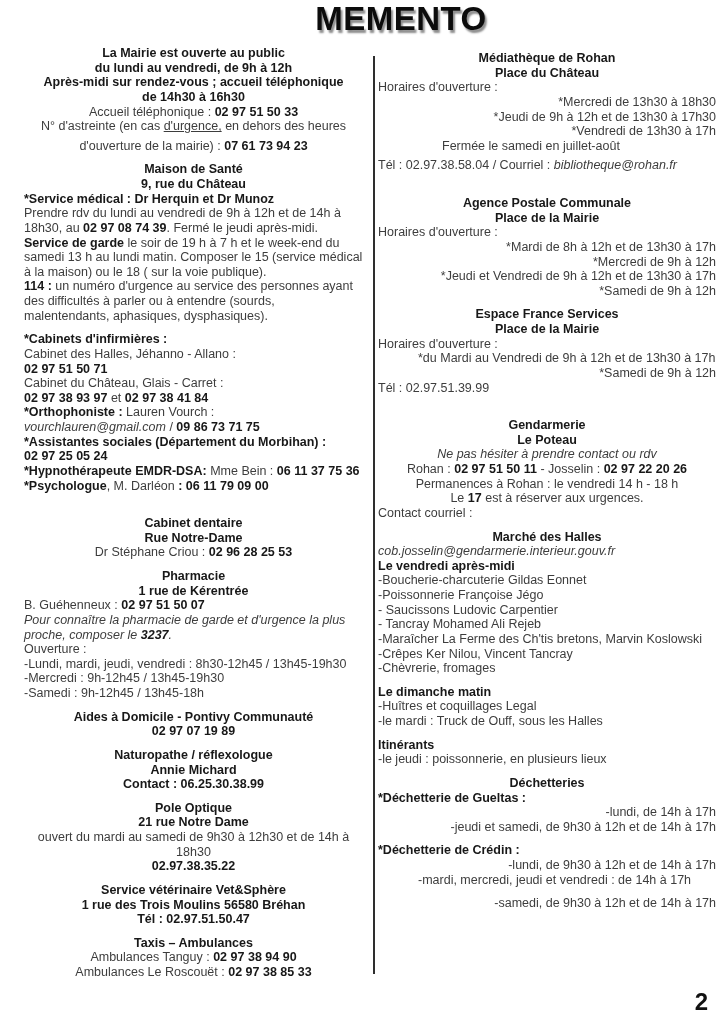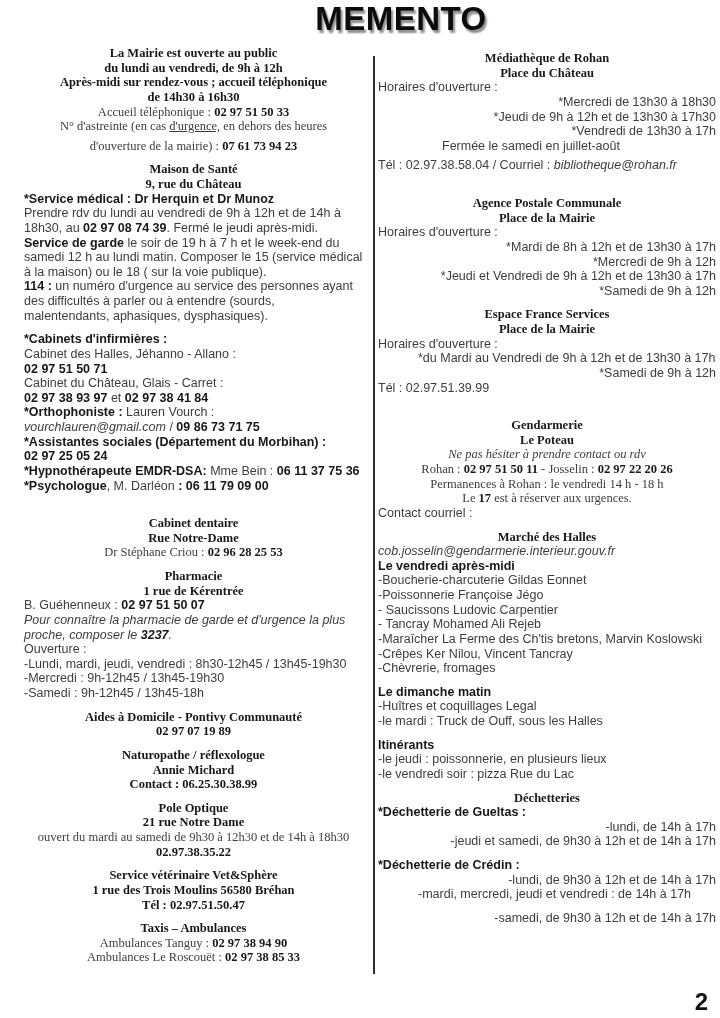--- a/index.html
+++ b/index.html
@@ -6,21 +6,21 @@
   body{width:720px;height:1018px;position:relative;background:#ffffff;overflow:hidden;
        font-family:"Liberation Sans",sans-serif;color:#3d3d3d;}
   .title{position:absolute;top:0px;left:0;width:100%;margin:0;text-align:center;
          font-size:33px;font-weight:bold;color:#0c0c0c;letter-spacing:0.5px;
          text-shadow:2px 2.5px 2px rgba(0,0,0,0.45);padding-left:41px;}
   .divider{position:absolute;left:373px;top:56px;width:2px;height:918px;background:#2e2e2e;}
   .col{position:absolute;box-sizing:border-box;font-size:12.5px;}
   .col-left{left:0;top:46px;width:372px;padding:0 9px 0 24px;}
   .col-right{left:377px;top:51px;width:343px;padding:0 4px 0 1px;}
   .tb{line-height:1.17;}
-  .a-c{text-align:center;font-family:Liberation Serif, serif;}
+  .a-c{text-align:center;}
   .a-l{text-align:left;}
   .g1{margin-top:5px;}
   .g2{margin-top:9px;}
   .g3{margin-top:23px;}
   .ind1{padding-left:40px;text-align:right;}
   .ind2{padding-left:64px;}
   .hang{text-indent:40px;}
   .s-b{font-weight:bold;color:#181818;}
   .s-i{font-style:italic;}
   .s-u{text-decoration:underline;}
@@ -37,21 +37,21 @@
       <div class="tb a-c"><span class="s-b">du lundi au vendredi, de 9h à 12h</span></div>
       <div class="tb a-c"><span class="s-b">Après-midi sur rendez-vous ; accueil téléphonique</span></div>
       <div class="tb a-c"><span class="s-b">de 14h30 à 16h30</span></div>
       <div class="tb a-c"><span>Accueil téléphonique : </span><span class="s-b">02 97 51 50 33</span></div>
       <div class="tb a-c"><span>N° d'astreinte (en cas </span><span class="s-u">d'urgence,</span><span> en dehors des heures</span></div>
       <div class="tb a-c g1"><span>d'ouverture de la mairie) : </span><span class="s-b">07 61 73 94 23</span></div>
       <div class="tb a-c g2"><span class="s-b">Maison de Santé</span></div>
       <div class="tb a-c"><span class="s-b">9, rue du Château</span></div>
       <div class="tb a-l"><span class="s-b">*Service médical : Dr Herquin et Dr Munoz</span></div>
       <div class="tb a-l"><span>Prendre rdv du lundi au vendredi de 9h à 12h et de 14h à 18h30, au </span><span class="s-b">02 97 08 74 39</span><span>. Fermé le jeudi après-midi.</span></div>
-      <div class="tb a-l"><span class="s-b">Service de garde</span><span> le soir de 19 h à 7 h et le week-end du samedi 12 h au lundi matin. Composer le 15 (service médical à la maison) ou le 18 ( sur la voie publique).</span></div>
+      <div class="tb a-l"><span class="s-b">Service de garde</span><span> le soir de 19 h à 7 h et le week-end du samedi 13 h au lundi matin. Composer le 15 (service médical à la maison) ou le 18 ( sur la voie publique).</span></div>
       <div class="tb a-l"><span class="s-b">114 :</span><span> un numéro d'urgence au service des personnes ayant des difficultés à parler ou à entendre (sourds, malentendants, aphasiques, dysphasiques).</span></div>
       <div class="tb a-l g2"><span class="s-b">*Cabinets d'infirmières :</span></div>
       <div class="tb a-l"><span>Cabinet des Halles, Jéhanno - Allano :</span></div>
       <div class="tb a-l"><span class="s-b">02 97 51 50 71</span></div>
       <div class="tb a-l"><span>Cabinet du Château, Glais - Carret :</span></div>
       <div class="tb a-l"><span class="s-b">02 97 38 93 97</span><span> et </span><span class="s-b">02 97 38 41 84</span></div>
       <div class="tb a-l"><span class="s-b">*Orthophoniste :</span><span> Lauren Vourch :</span></div>
       <div class="tb a-l"><span class="s-i">vourchlauren@gmail.com</span><span> / </span><span class="s-b">09 86 73 71 75</span></div>
       <div class="tb a-l"><span class="s-b">*Assistantes sociales (Département du Morbihan) :</span></div>
       <div class="tb a-l"><span class="s-b">02 97 25 05 24</span></div>
@@ -121,21 +121,20 @@
       <div class="tb a-l"><span>- Saucissons Ludovic Carpentier</span></div>
       <div class="tb a-l"><span>- Tancray Mohamed Ali Rejeb</span></div>
       <div class="tb a-l"><span>-Maraîcher La Ferme des Ch'tis bretons, Marvin Koslowski</span></div>
       <div class="tb a-l"><span>-Crêpes Ker Nilou, Vincent Tancray</span></div>
       <div class="tb a-l"><span>-Chèvrerie, fromages</span></div>
       <div class="tb a-l g2"><span class="s-b">Le dimanche matin</span></div>
       <div class="tb a-l"><span>-Huîtres et coquillages Legal</span></div>
       <div class="tb a-l"><span>-le mardi : Truck de Ouff, sous les Halles</span></div>
       <div class="tb a-l g2"><span class="s-b">Itinérants</span></div>
       <div class="tb a-l"><span>-le jeudi : poissonnerie, en plusieurs lieux</span></div>
-      <div class="tb a-l"><span>-le vendredi soir : pizza Rue du Lac</span></div>
       <div class="tb a-c g2"><span class="s-b">Déchetteries</span></div>
       <div class="tb a-l"><span class="s-b">*Déchetterie de Gueltas :</span></div>
       <div class="tb a-l ind1"><span>-lundi, de 14h à 17h</span></div>
       <div class="tb a-l ind1"><span>-jeudi et samedi, de 9h30 à 12h et de 14h à 17h</span></div>
       <div class="tb a-l g2"><span class="s-b">*Déchetterie de Crédin :</span></div>
       <div class="tb a-l ind1"><span>-lundi, de 9h30 à 12h et de 14h à 17h</span></div>
       <div class="tb a-l hang"><span>-mardi, mercredi, jeudi et vendredi : de 14h à 17h</span></div>
       <div class="tb a-l g2 ind1"><span>-samedi, de 9h30 à 12h et de 14h à 17h</span></div>
     </div>
   <div class="pageno">2</div>

